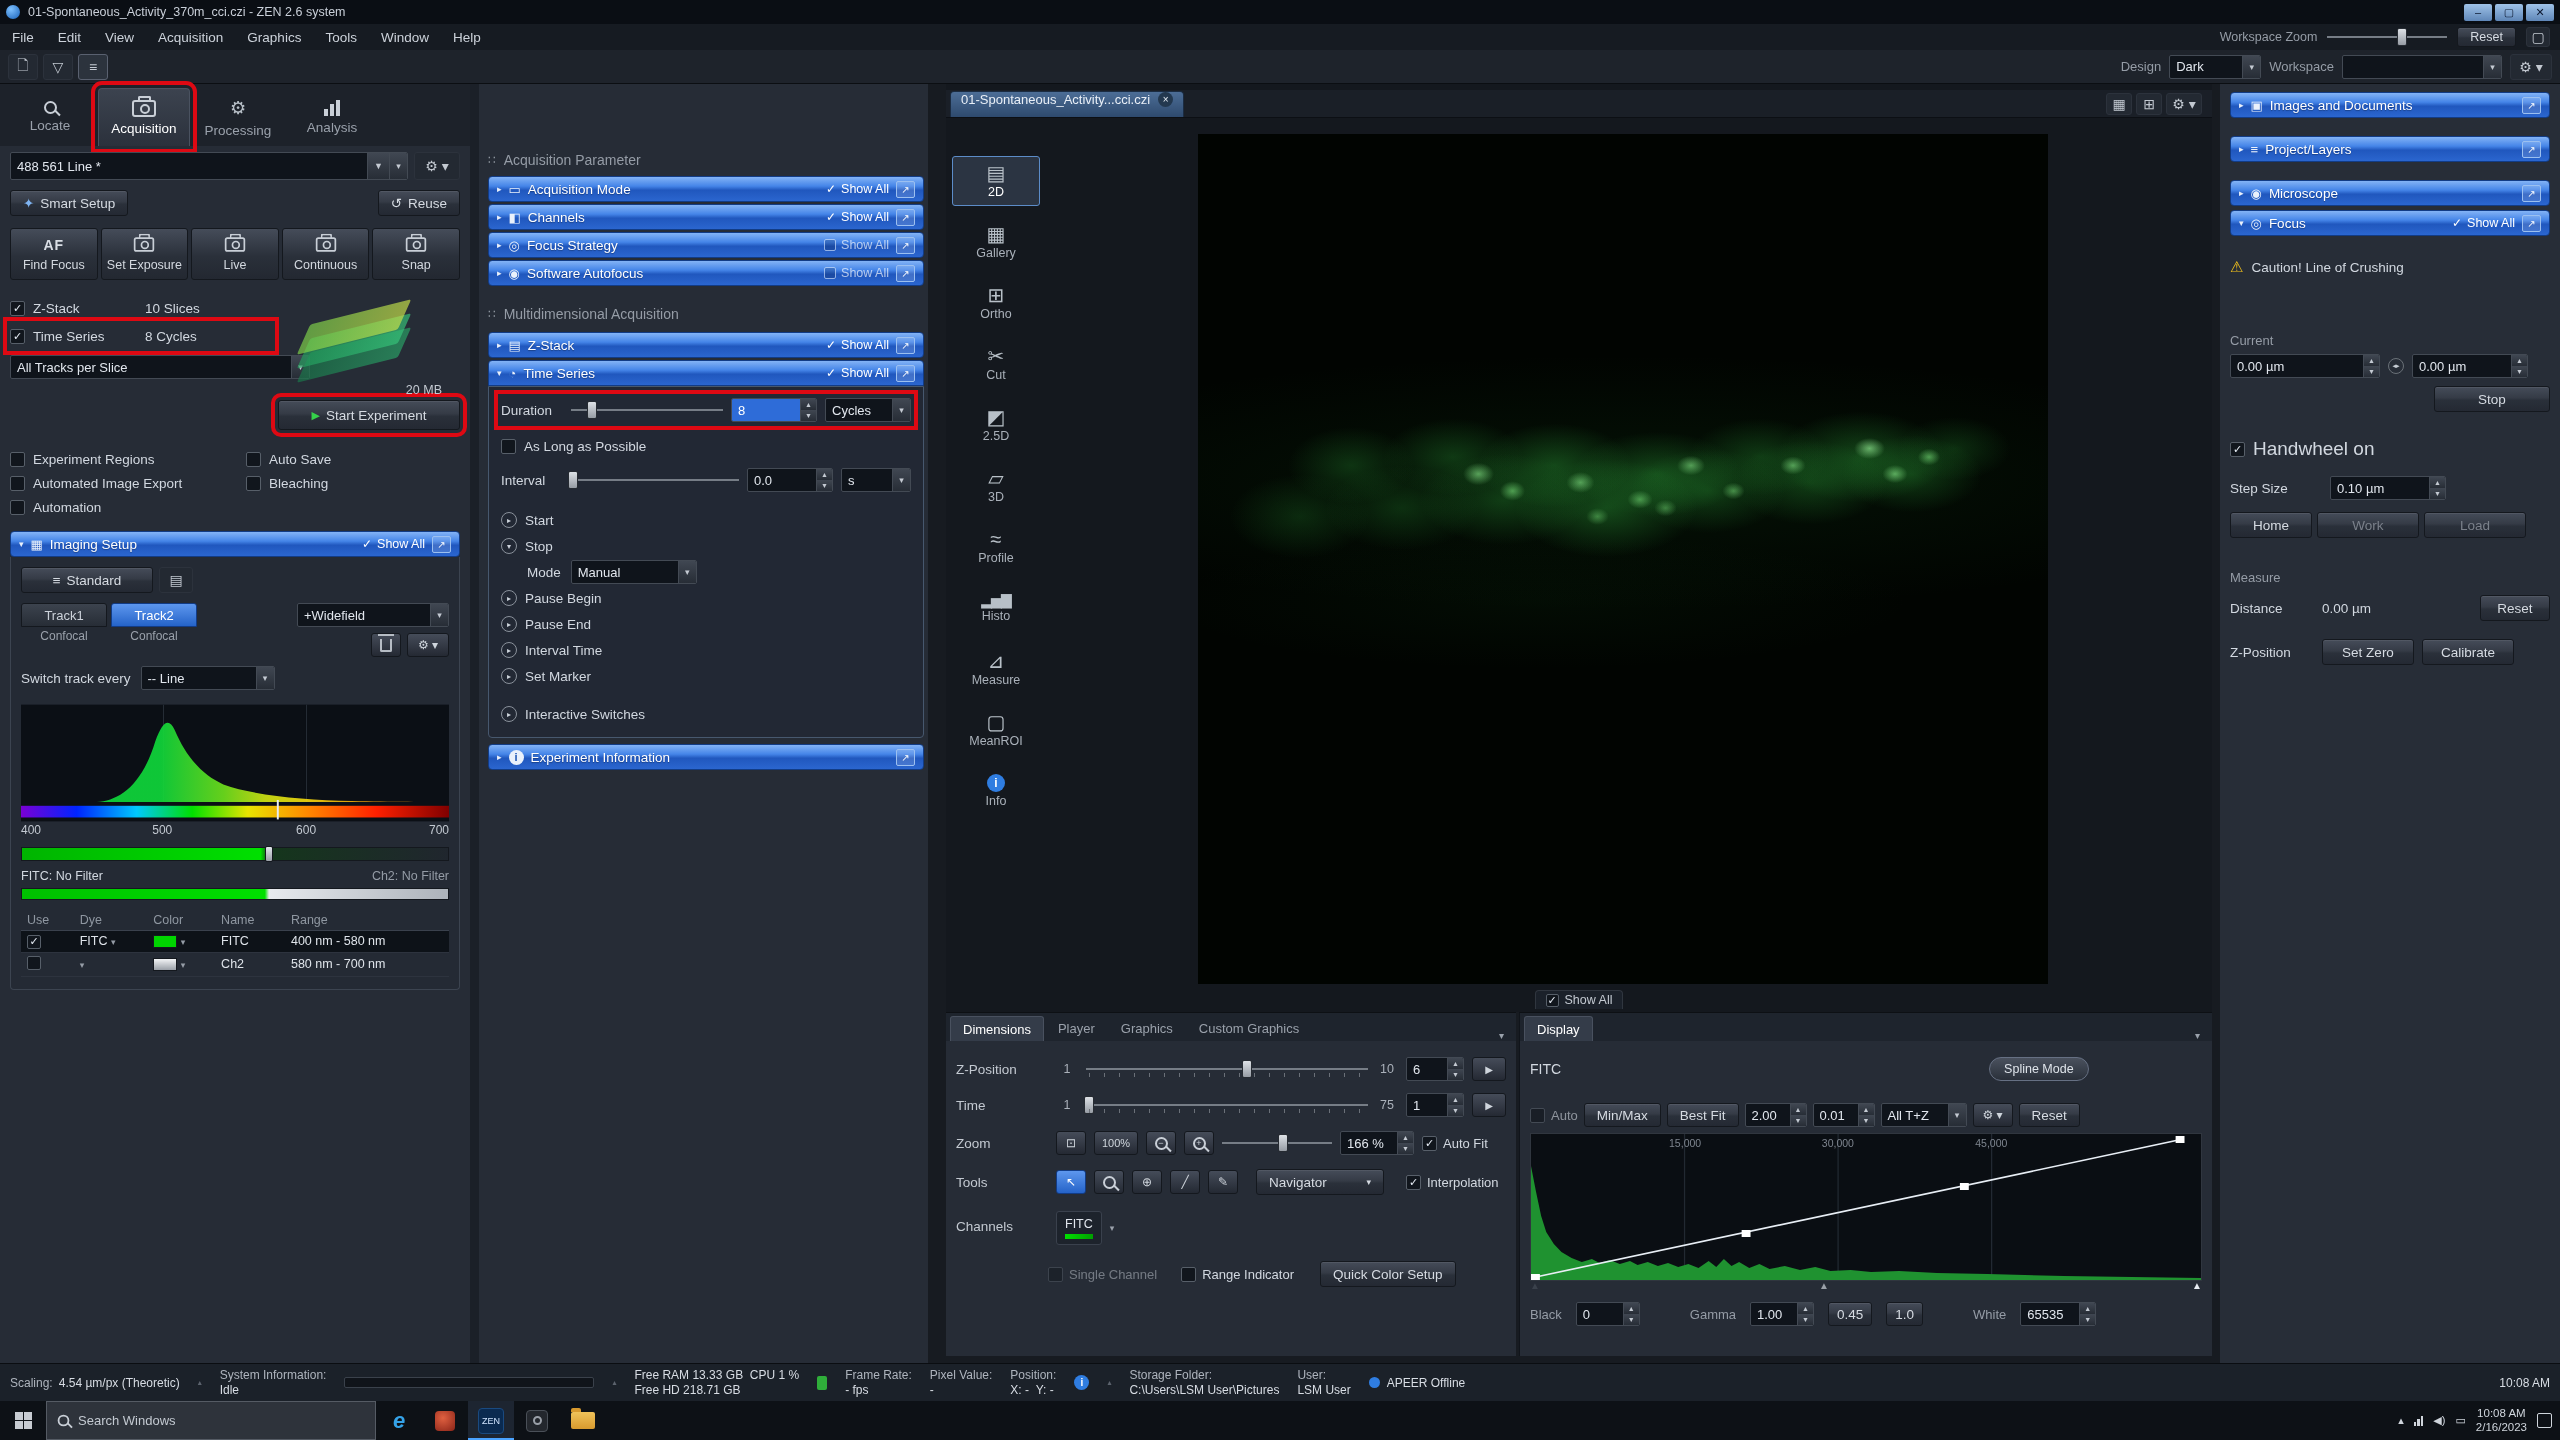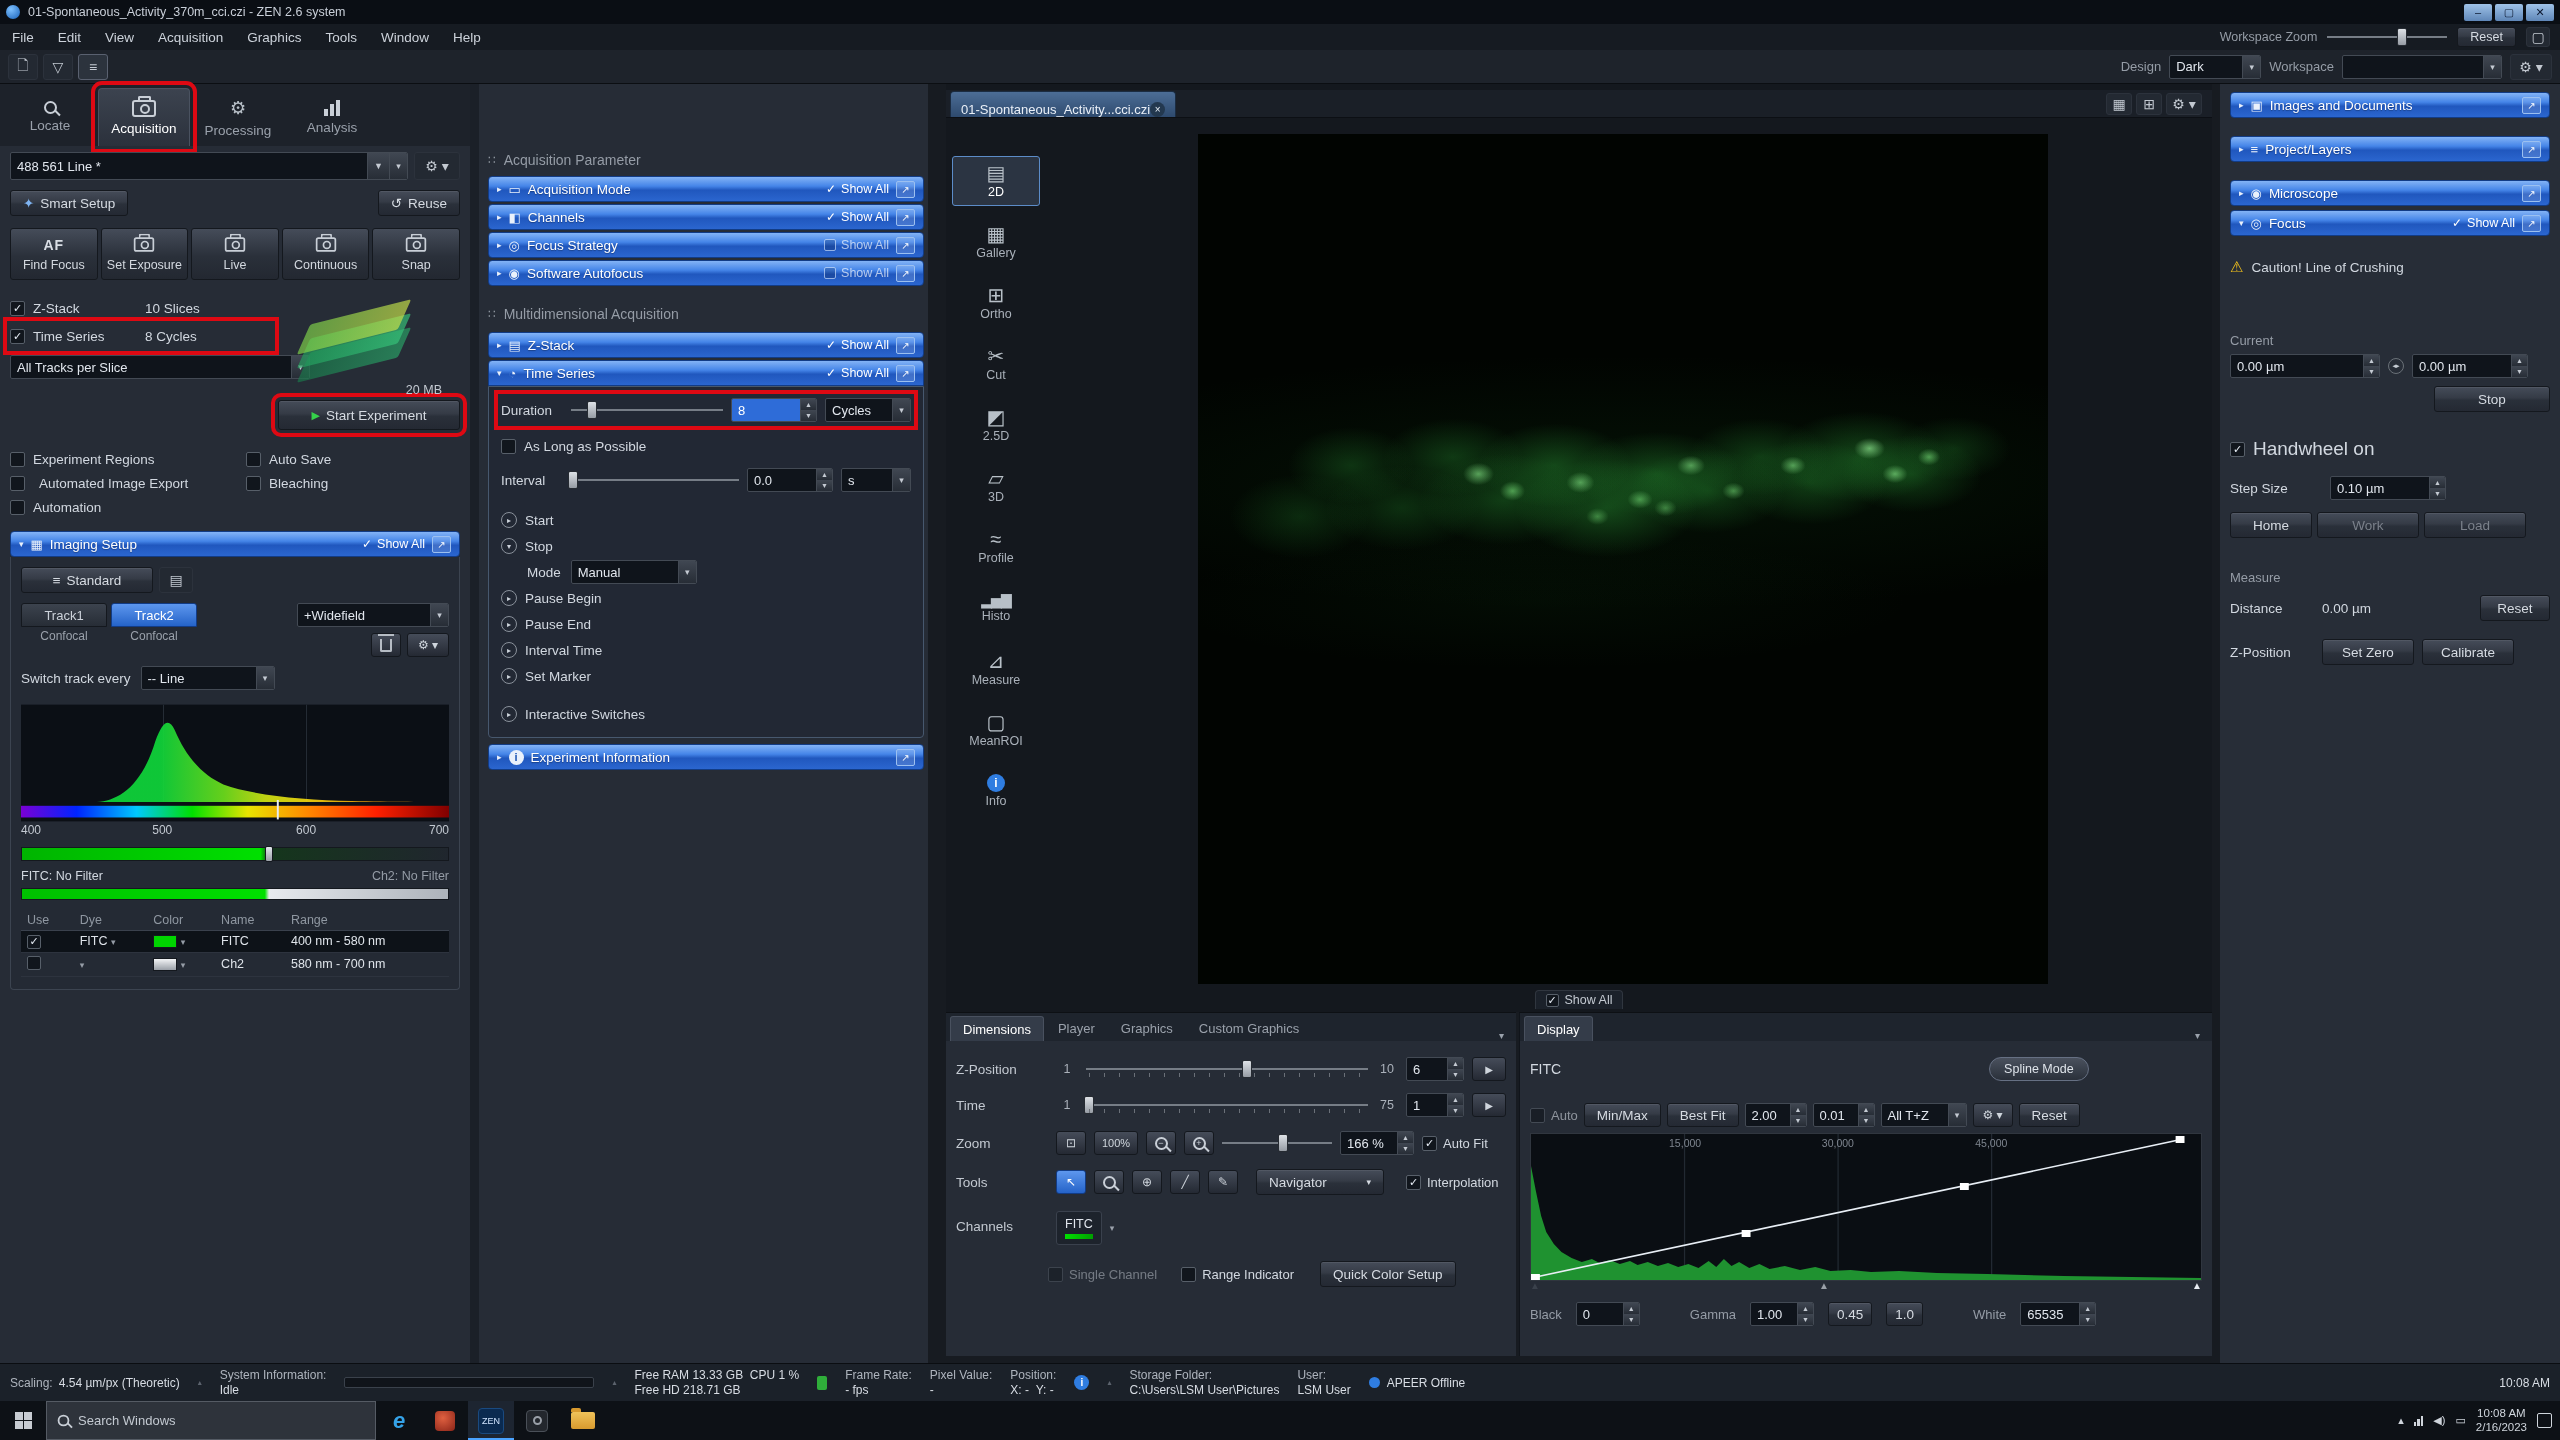--- a/index.html
+++ b/index.html
@@ -88,21 +88,21 @@
 
 
 #midpanel{position:absolute;left:488px;top:150px;width:436px}
 .tsbody{border:1px solid #47586e;background:#222834;border-radius:0 0 4px 4px;padding:10px 12px;display:flex;flex-direction:column}
 .crow{display:flex;align-items:center;gap:8px;height:26px}
 .circ{width:16px;height:16px;border:1px solid #8a919b;border-radius:50%;display:inline-flex;align-items:center;justify-content:center;font-size:8px;color:#cdd3db;flex:none}
 
 
 #viewer{position:absolute;left:946px;top:84px;width:1266px;height:928px;background:#14181e}
 #doctabbar{position:absolute;left:0;top:6px;width:100%;height:28px;background:#1a1f27;border-bottom:1px solid #0c0f14;display:flex;align-items:center;padding:0 4px}
-.doctab{height:26px;display:flex;align-items:flex-end;padding:0 10px;background:linear-gradient(180deg,#4c6d96,#2e4a6e);border:1px solid #1b2c42;border-bottom:none;border-radius:4px 4px 0 0;color:#e9eff7;font-size:13px}
+.doctab{height:26px;display:flex;align-items:flex-start;gap:8px;padding:0 10px;background:linear-gradient(180deg,#4c6d96,#2e4a6e);border:1px solid #1b2c42;border-bottom:none;border-radius:4px 4px 0 0;color:#e9eff7;font-size:13px}
 #doctabbar .ricons{margin-left:auto;display:flex;gap:4px;padding-right:6px}
 #viewstrip{position:absolute;left:6px;top:72px;width:88px;display:flex;flex-direction:column;gap:11px}
 .vbtn{height:50px;display:flex;flex-direction:column;align-items:center;justify-content:center;gap:2px;color:#aab1ba;font-size:12.5px;border-radius:3px}
 .vbtn .vico{font-size:20px;line-height:1;color:#b8c0c8}
 .vbtn.sel{border:1px solid #5c8cc8;background:#2b3442;color:#fff}
 #scanimg{position:absolute;left:252px;top:50px;width:850px;height:850px;background-color:#010401}
 #showallchip{position:absolute;left:0;right:0;top:906px;display:flex;justify-content:center}
 #showallchip .chip{display:flex;align-items:center;gap:6px;background:#1b212a;border:1px solid #30363f;border-bottom:none;border-radius:4px 4px 0 0;padding:2px 10px;font-size:12.5px;color:#c3c9d1}
 
 
@@ -304,21 +304,21 @@
 
     <div style="margin-top:22px;display:grid;grid-template-columns:236px 1fr;row-gap:9px;font-size:13.5px">
       <span class="row" style="gap:8px">
             <span class="cb"></span>
             <span>Experiment Regions</span>
           </span>
       <span class="row" style="gap:8px">
             <span class="cb"></span>
             <span>Auto Save</span>
           </span>
-      <span class="row" style="gap:14px">
+      <span class="row" style="gap:8px">
             <span class="cb"></span>
             <span>Automated Image Export</span>
           </span>
       <span class="row" style="gap:8px">
             <span class="cb"></span>
             <span>Bleaching</span>
           </span>
       <span class="row" style="gap:8px">
             <span class="cb"></span>
             <span>Automation</span>

